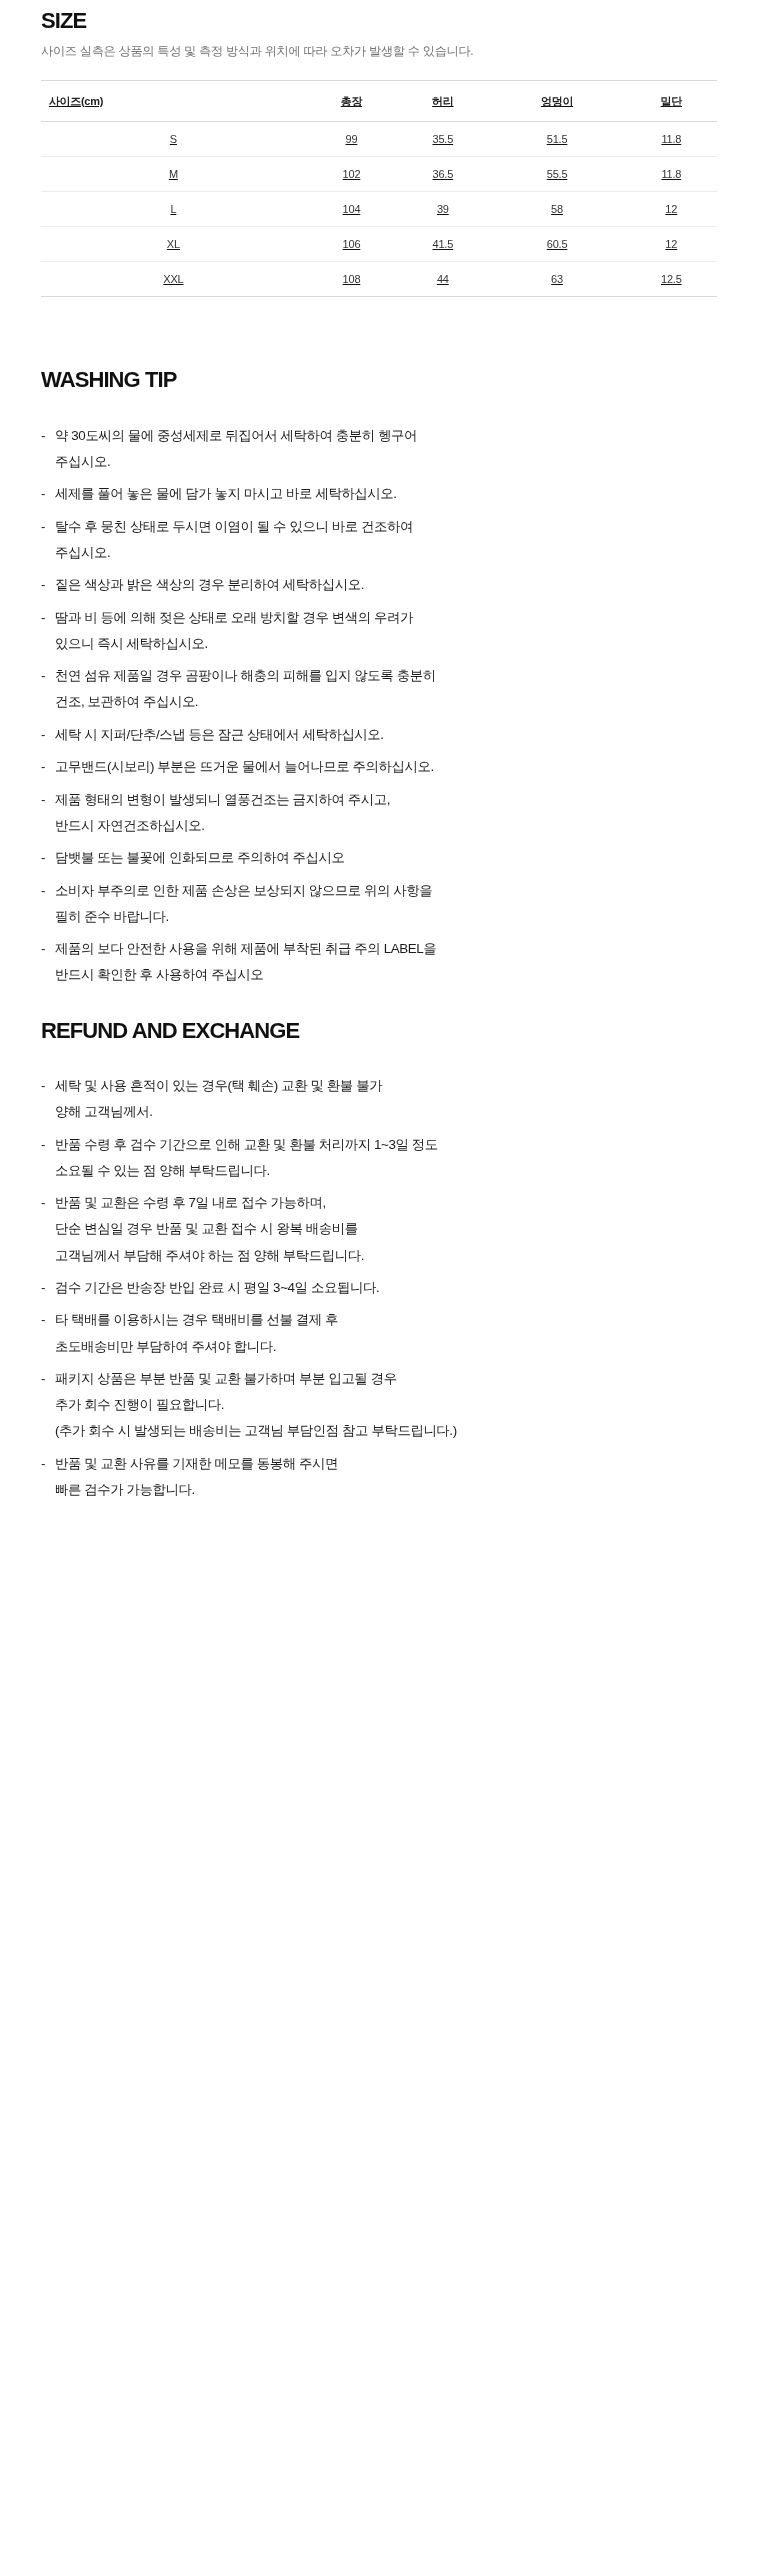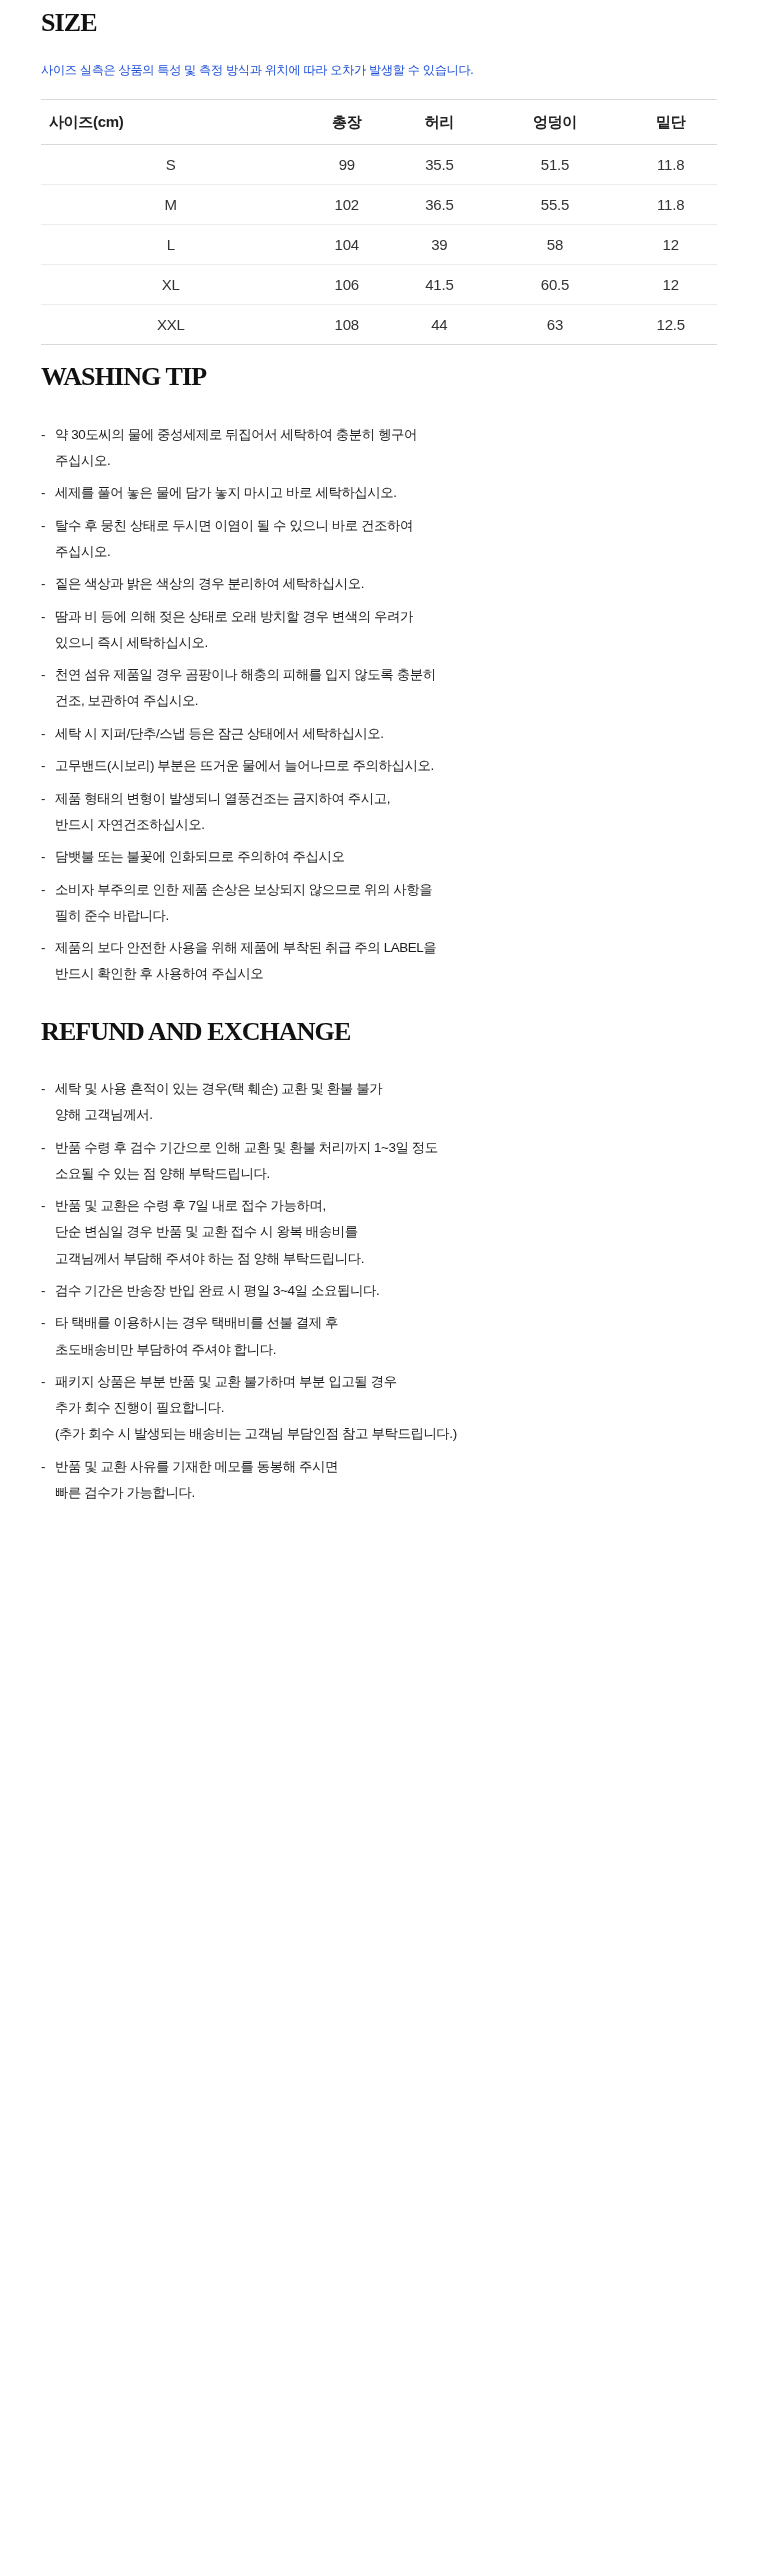--- a/index.html
+++ b/index.html
@@ -17,45 +17,45 @@
   .page {
     position: relative;
     width: 758px;
     min-height: 2576px;
     box-sizing: border-box;
     padding: 0 41px;
   }
 
   
   .section-title {
-    font-size: 26px;
+    font-size: 22px;
     font-weight: 800;
     letter-spacing: -0.9px;
     color: #111111;
     margin: 0;
     line-height: 1.0;
-    font-family: Liberation Serif, serif;
   }
   .size-title { padding-top: 9.5px; }
   .section-note {
     font-size: 12.2px;
-    color: #1d4ed8;
-    margin-top: 26px;
+    color: #737373;
+    margin-top: 11px;
     letter-spacing: -0.3px;
     font-weight: 400;
   }
 
   
   .size-table-wrap {
     margin-top: 20.5px;
   }
   table.size-table {
     width: 100%;
     border-collapse: collapse;
-    font-size: 15px;
+    font-size: 11px;
+    text-decoration: underline;
   }
   table.size-table thead th {
     font-weight: 700;
     color: #222222;
     padding: 12.6px 0 12.6px 0;
     border-top: 0.8px solid #d9d9d9;
     border-bottom: 0.8px solid #d9d9d9;
     text-align: center;
     letter-spacing: -0.3px;
   }
@@ -97,21 +97,21 @@
     flex: 0 0 auto;
     width: 14px;
     color: #1c1c1c;
   }
   .bullet-list li .text {
     flex: 1 1 auto;
     white-space: pre-line;
   }
 
   
-  .block-washing { margin-top: 19px; }
+  .block-washing { margin-top: 72px; }
   .block-washing .list { margin-top: 31.5px; }
   .block-refund { margin-top: 31px; }
   .block-refund .list { margin-top: 31.5px; }
   .bottom-pad { height: 47px; }
 </style>
 </head>
 <body>
 
 <div class="page">
 

